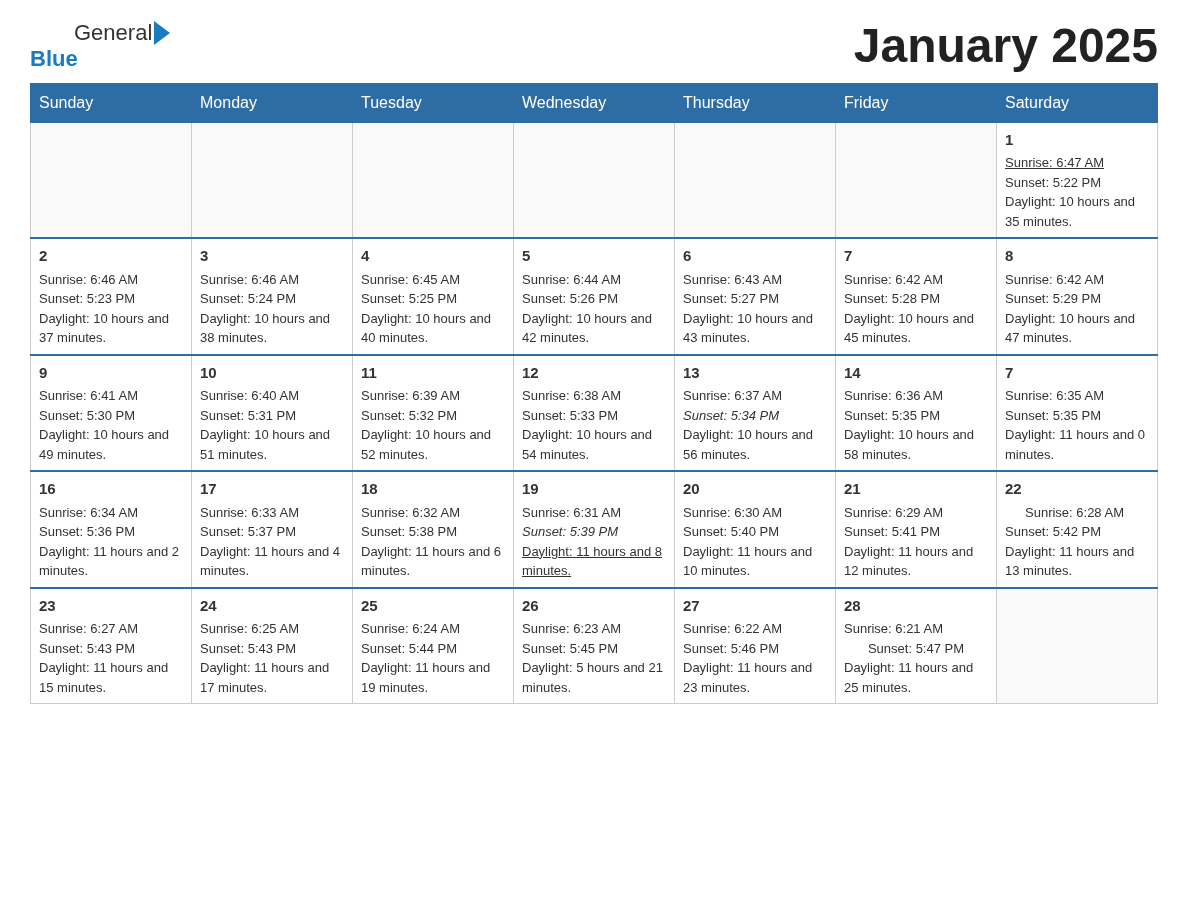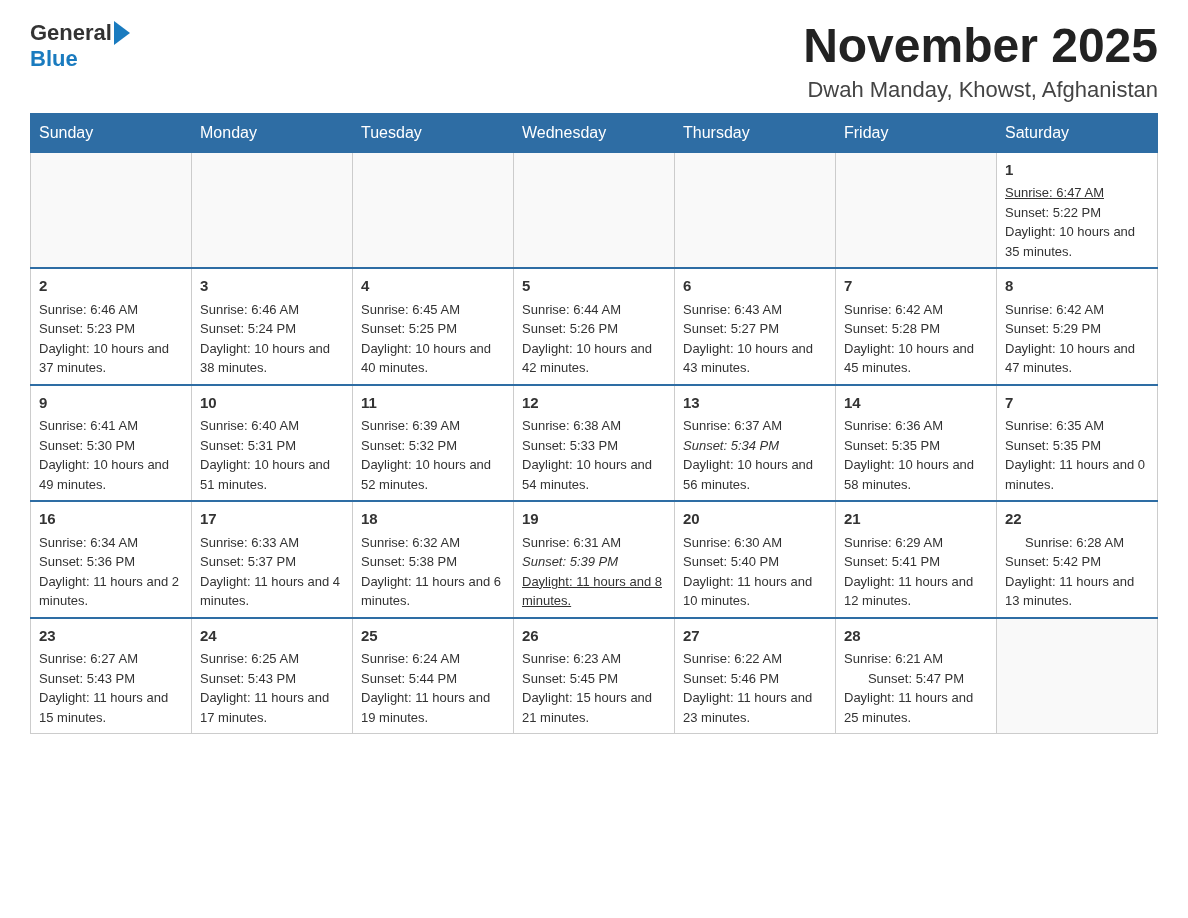--- a/index.html
+++ b/index.html
@@ -11,22 +11,23 @@
       min-height: 918px;
     }
     .header {
       display: flex;
       justify-content: space-between;
       align-items: flex-start;
       margin-bottom: 10px;
     }
     .logo-text-general {
       font-size: 22px;
-      font-weight: bold;
+      font-weight: normal;
       color: #333;
+      margin-left: 44px;
     }
     .logo-text-blue {
       font-size: 22px;
       font-weight: bold;
       color: #1a7bbf;
     }
     .logo-wrapper {
       display: flex;
       flex-direction: column;
       align-items: flex-start;
@@ -101,22 +102,21 @@
       <div style="display:flex; flex-direction:column; margin-left:2px;">
         <div style="display:flex; align-items:center;">
 
           <div style="width:0;height:0;border-left:16px solid #1a7bbf;border-top:12px solid transparent;border-bottom:12px solid transparent;margin-right:0;"></div>
         </div>
       </div>
     </div>
     <span class="logo-text-blue" style="margin-left:0;">Blue</span>
   </div>
   <div class="title-section">
-    <h1>November 2025</h1>
-    <h2>Dwah Manday, Khowst, Afghanistan</h2>
+    <h1>January 2025</h1>
   </div>
 </div>
 
 <table class="calendar">
   <thead>
     <tr>
     <th>Sunday</th>
         <th>Monday</th>
         <th>Tuesday</th>
         <th>Wednesday</th>
@@ -288,21 +288,21 @@
         <td>
           <span class="day-number">25</span>
           <span style="display: block;">Sunrise: 6:24 AM</span>
           <span style="display: block;">Sunset: 5:44 PM</span>
           <span style="display: block;">Daylight: 11 hours and 19 minutes.</span>
         </td>
         <td>
           <span class="day-number">26</span>
           <span style="display: block;">Sunrise: 6:23 AM</span>
           <span style="display: block;">Sunset: 5:45 PM</span>
-          <span style="display: block;">Daylight: 15 hours and 21 minutes.</span>
+          <span style="display: block;">Daylight: 5 hours and 21 minutes.</span>
         </td>
         <td>
           <span class="day-number">27</span>
           <span style="display: block;">Sunrise: 6:22 AM</span>
           <span style="display: block;">Sunset: 5:46 PM</span>
           <span style="display: block;">Daylight: 11 hours and 23 minutes.</span>
         </td>
         <td>
           <span class="day-number">28</span>
           <span style="display: block;">Sunrise: 6:21 AM</span>

